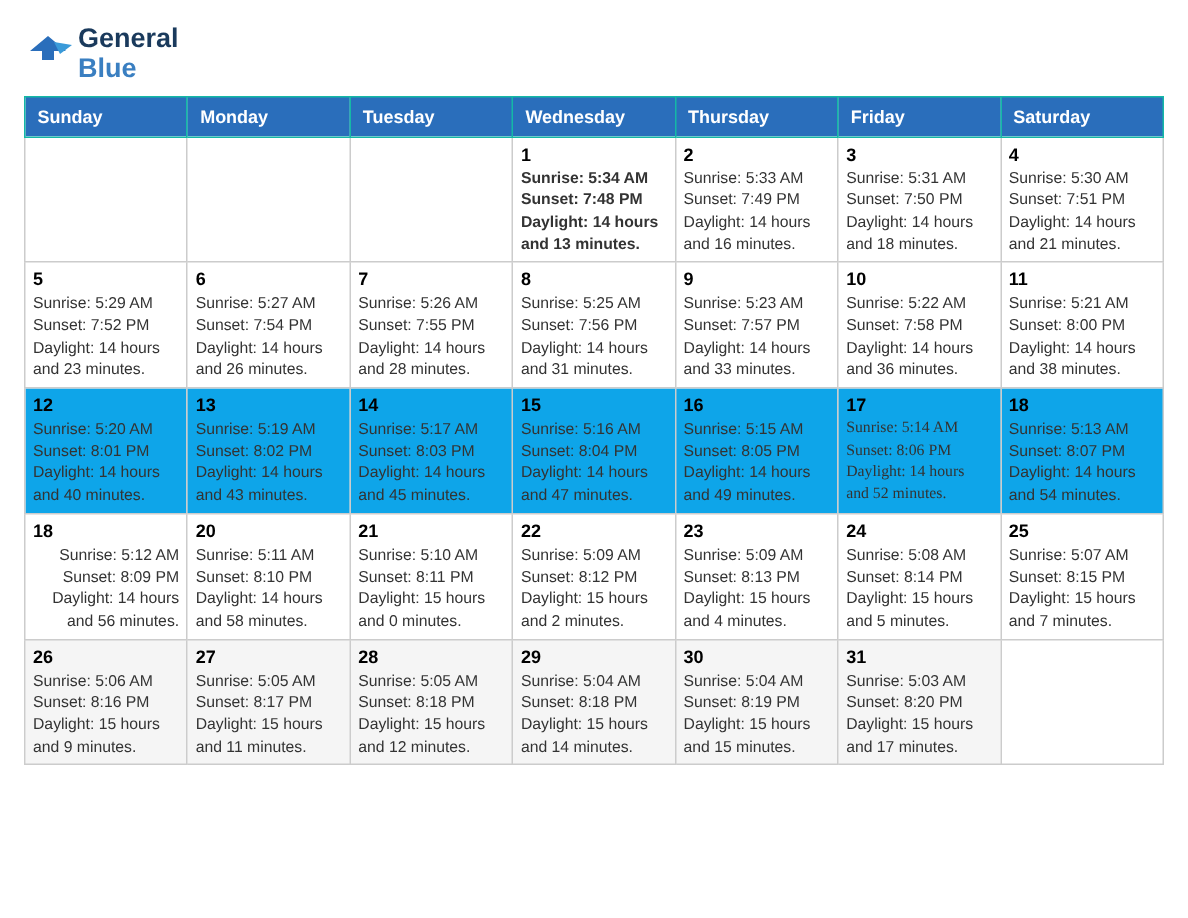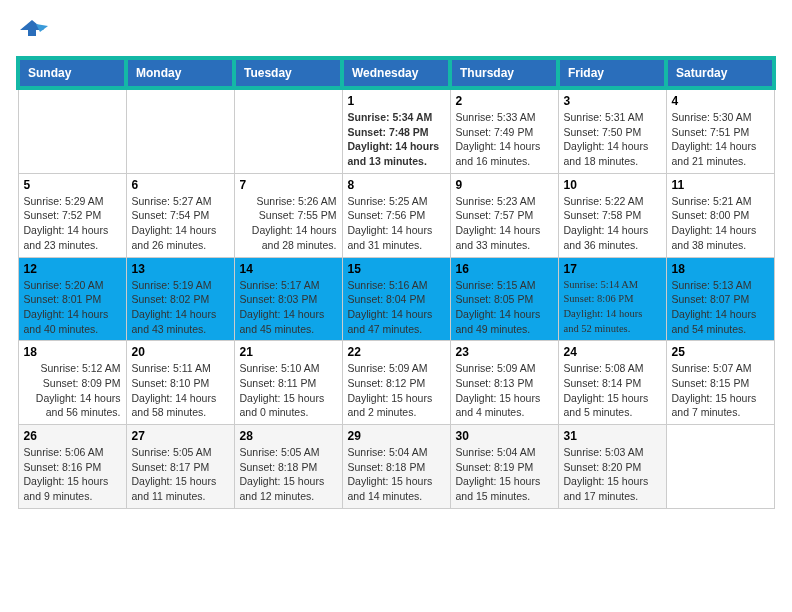--- a/index.html
+++ b/index.html
@@ -49,21 +49,21 @@
       border-collapse: collapse;
       font-size: 11px;
     }
     .calendar th {
       background: #2a6ebb;
       color: #fff;
       text-align: left;
       padding: 6px 8px;
       font-size: 12px;
       font-weight: bold;
-      border: 4px solid #14b8a6;
+      border: 1px solid #14b8a6;
     }
     .calendar td {
       border: 1px solid #ccc;
       vertical-align: top;
       padding: 4px 5px;
       width: 107px;
       min-height: 70px;
       background: #fff;
     }
     .calendar tr:nth-child(even) td {
@@ -93,20 +93,24 @@
   </style>
 </head>
 <body>
 
 <div class="header-area">
   <div class="logo">
     <svg class="logo-bird" viewBox="0 0 32 32">
       <polygon points="16,4 28,14 20,14 20,20 12,20 12,14 4,14" fill="#2a6ebb"></polygon>
       <polygon points="20,8 32,10 24,16" fill="#3a9ad9"></polygon>
     </svg>
+    <div class="logo-text">
+      <div>General</div>
+      <div style="color:#3a7fc1">Blue</div>
+    </div>
   </div>
   <div class="title-area">
     <div class="month-title"></div>
     <div class="location-title"></div>
   </div>
 </div>
 
 <table class="calendar">
   <thead>
     <tr>
@@ -163,21 +167,21 @@
         </td>
         <td>
           <span class="day-number">6</span>
           <div class="day-info" style="white-space: pre-line;">Sunrise: 5:27 AM
 Sunset: 7:54 PM
 Daylight: 14 hours
 and 26 minutes.</div>
         </td>
         <td>
           <span class="day-number">7</span>
-          <div class="day-info" style="white-space: pre-line; text-align: right;">Sunrise: 5:26 AM
+          <div class="day-info" style="white-space: pre-line;">Sunrise: 5:26 AM
 Sunset: 7:55 PM
 Daylight: 14 hours
 and 28 minutes.</div>
         </td>
         <td>
           <span class="day-number">8</span>
           <div class="day-info" style="white-space: pre-line;">Sunrise: 5:25 AM
 Sunset: 7:56 PM
 Daylight: 14 hours
 and 31 minutes.</div>

